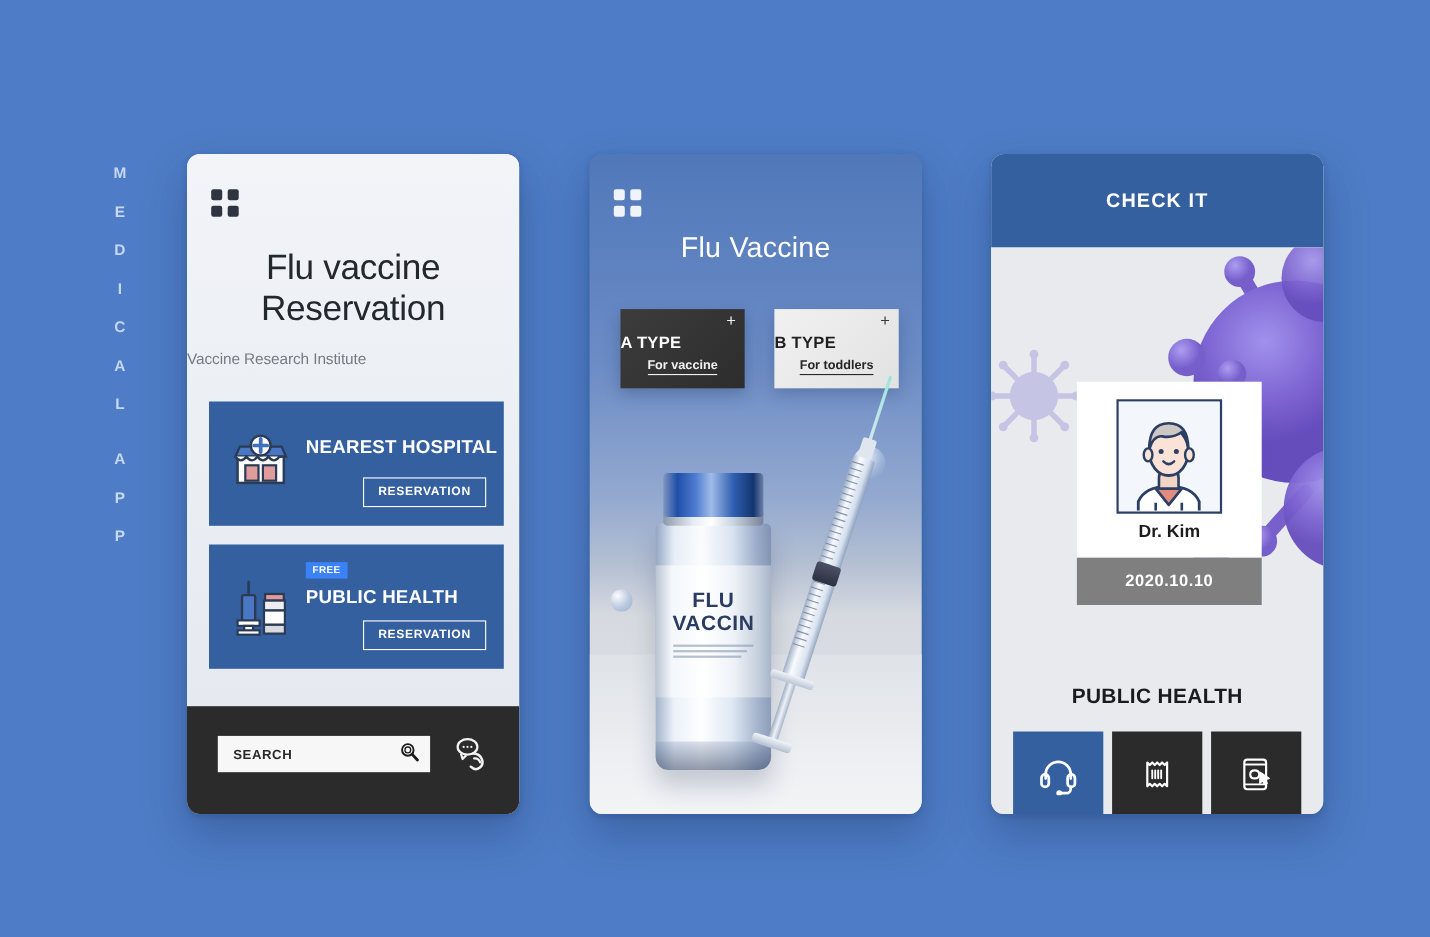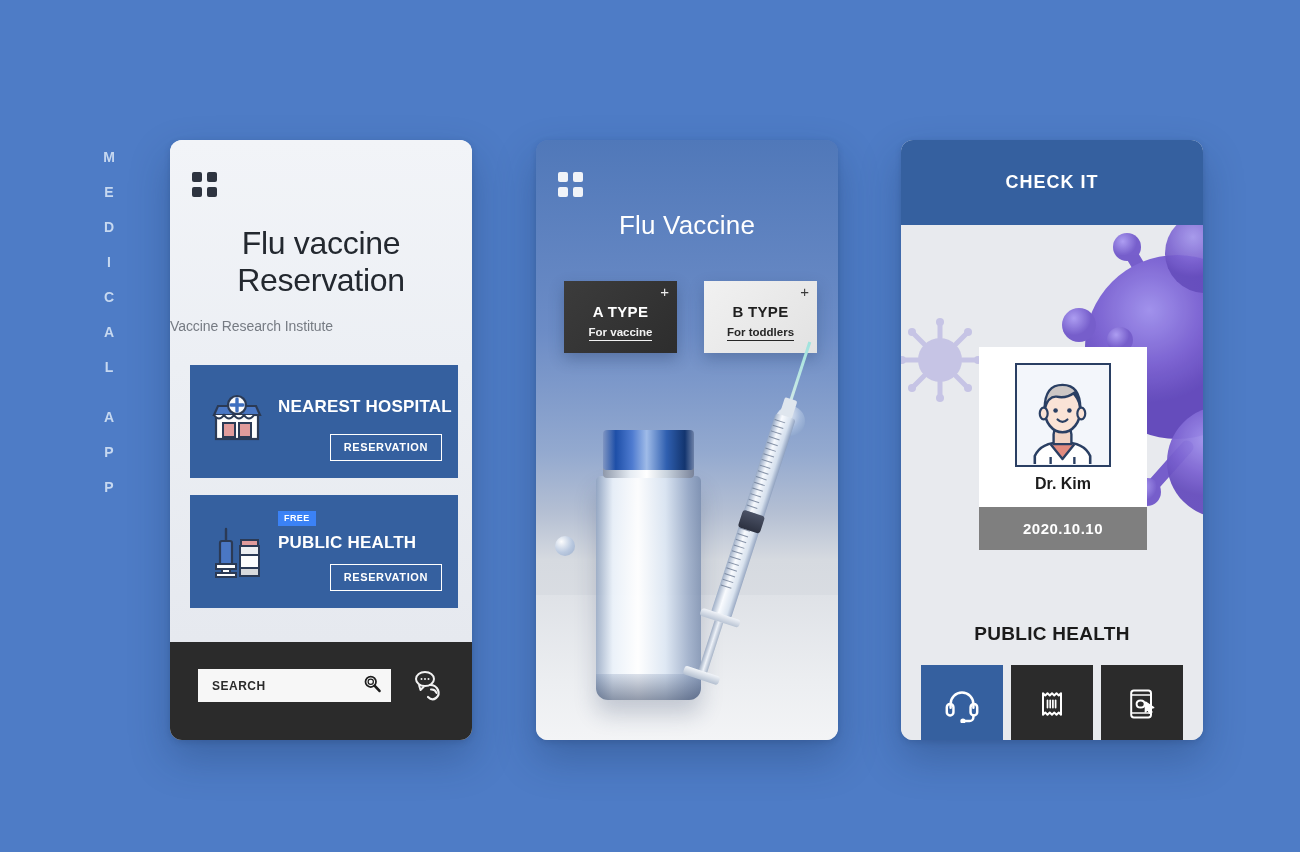--- a/index.html
+++ b/index.html
@@ -95,21 +95,21 @@
     background:linear-gradient(180deg,#dfe2e7 0%,#eceef1 60%,#f3f4f6 100%); }
   .p2-title{ position:absolute; left:0; right:0; top:70px; text-align:center;
     color:#ffffff; font-size:26px; font-weight:400; letter-spacing:.2px; }
 
   .type-card{ position:absolute; top:141px; width:113px; height:72px; }
   #type-a{ left:28px; background:linear-gradient(135deg,#3c3c3c 0%,#2d2d2d 100%); box-shadow:0 6px 14px rgba(25,45,80,.30); }
   #type-b{ left:168px; background:linear-gradient(135deg,#f1f1f1 0%,#e2e2e2 100%); box-shadow:0 6px 14px rgba(25,45,80,.25); }
   .type-plus{ position:absolute; right:8px; top:3px; font-size:15px; line-height:1; }
   #type-a .type-plus{ color:#efefef; }
   #type-b .type-plus{ color:#3a3a3a; }
-  .type-name{ position:absolute; left:0; right:0; top:22px; text-align:center;
+  .type-name{ position:absolute; left:0; right:0; top:22px; 
     font-size:15px; font-weight:700; letter-spacing:.3px; }
   #type-a .type-name{ color:#ffffff; }
   #type-b .type-name{ color:#1f1f1f; }
   .type-desc{ position:absolute; left:0; right:0; top:45px; text-align:center;
     font-size:11.5px; font-weight:700; }
   .type-desc u{ text-decoration:none; border-bottom:1.4px solid currentColor; padding-bottom:2px; }
   #type-a .type-desc{ color:#f2f2f2; }
   #type-b .type-desc{ color:#262626; }
 
   
@@ -302,20 +302,29 @@
       <div class="type-plus">+</div>
       <div class="type-name">B TYPE</div>
       <div class="type-desc"><u>For toddlers</u></div>
     </div>
 
     <div class="bubble" id="bub1"></div>
     <div class="bubble" id="bub2"></div>
 
     <div class="vial-wrap">
       <div class="vial-body"></div>
+      <div class="vial-label">
+        <div class="l1">FLU</div>
+        <div class="l2">VACCIN</div>
+        <div class="tiny">
+            <i></i>
+            <i></i>
+            <i></i>
+          </div>
+      </div>
       <div class="vial-base"></div>
       <div class="vial-neck"></div>
       <div class="vial-cap"></div>
     </div>
 
     <div class="syringe">
       <div class="sy-needle"></div>
       <div class="sy-hub"></div>
       <div class="sy-barrel"></div>
       <div class="sy-ticks">

